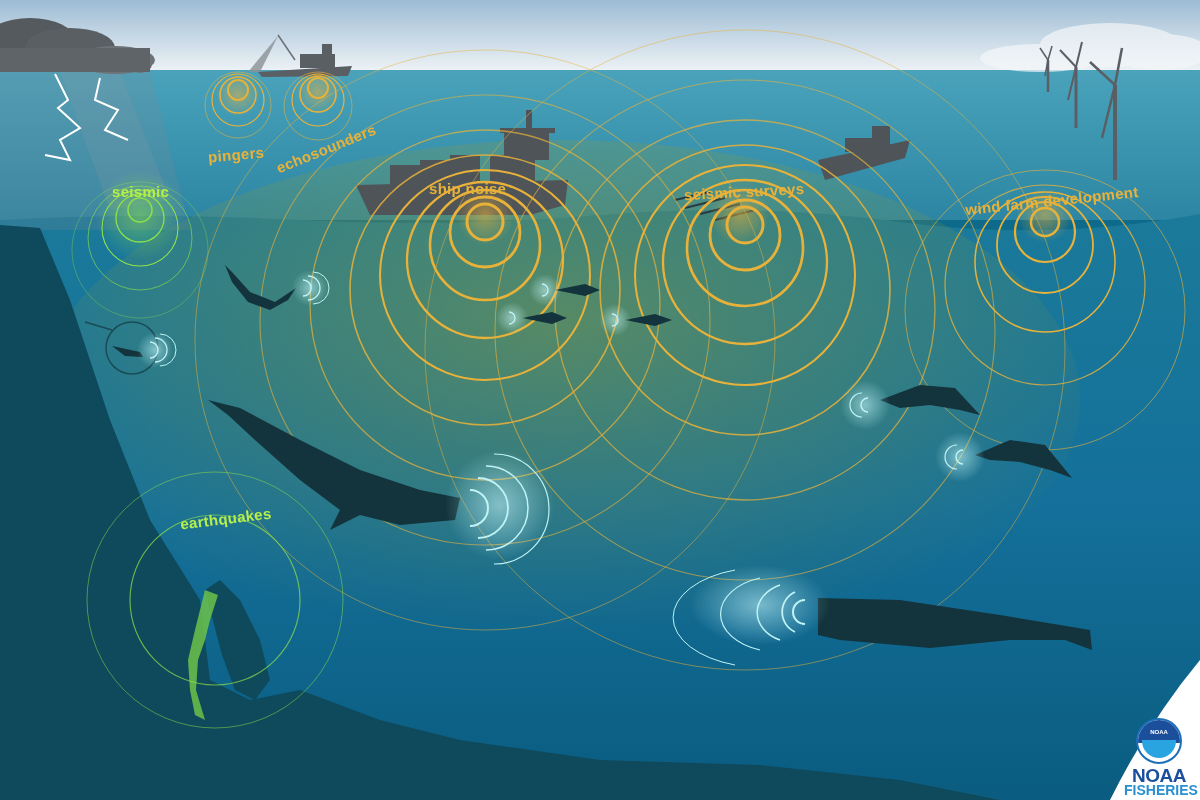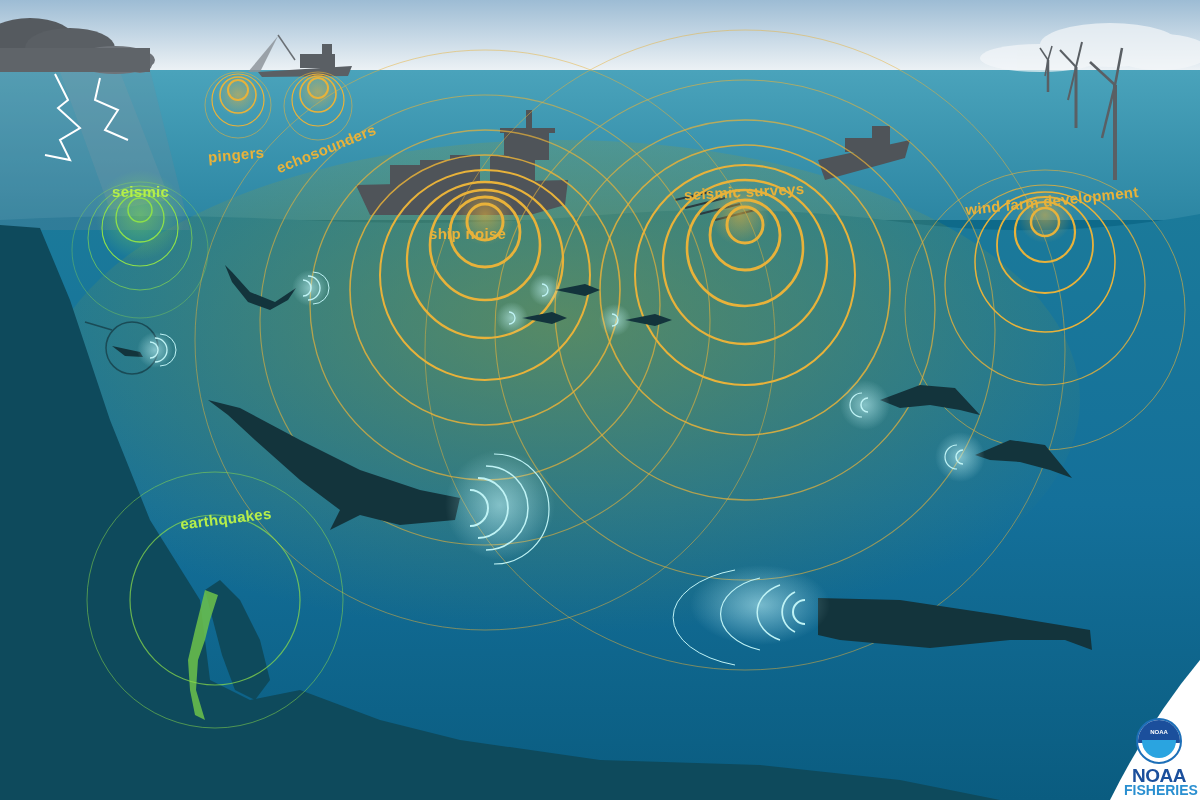--- a/index.html
+++ b/index.html
@@ -267,21 +267,21 @@
     <path d="M760 578 a58 38 0 0 0 0 72" stroke-width="1.2"></path>
     <path d="M735 570 a90 50 0 0 0 0 95" stroke-width="1"></path>
   </g>
 
   <path d="M1200 660 Q1150 720 1110 800 L1200 800 Z" fill="#ffffff"></path>
 </svg>
 
 <div class="label lbl-green" style="left:112px; top:183px;">seismic</div>
 <div class="label lbl-orange" style="left:208px; top:146px; transform:rotate(-5deg);">pingers</div>
 <div class="label lbl-orange" style="left:273px; top:140px; transform:rotate(-22deg);">echosounders</div>
-<div class="label lbl-orange" style="left:429px; top:180px;margin-top:45px;">ship noise</div>
+<div class="label lbl-orange" style="left:429px; top:180px;">ship noise</div>
 <div class="label lbl-orange" style="left:684px; top:183px; transform:rotate(-3deg);">seismic surveys</div>
 <div class="label lbl-orange" style="left:965px; top:192px; transform:rotate(-6deg);">wind farm development</div>
 <div class="label lbl-green" style="left:180px; top:510px; transform:rotate(-7deg);">earthquakes</div>
 
 <div class="logo">
   <div class="seal">
     <div class="top"></div>
     <div class="bot"></div>
     <div class="txt">NOAA</div>
   </div>

